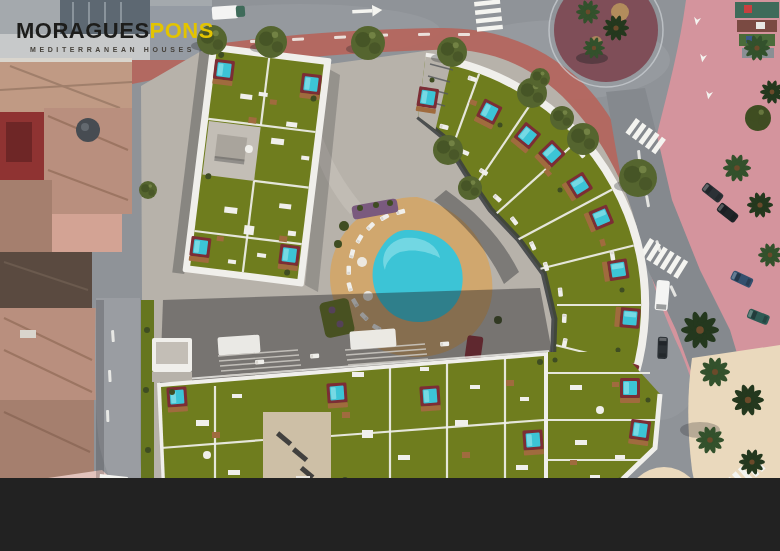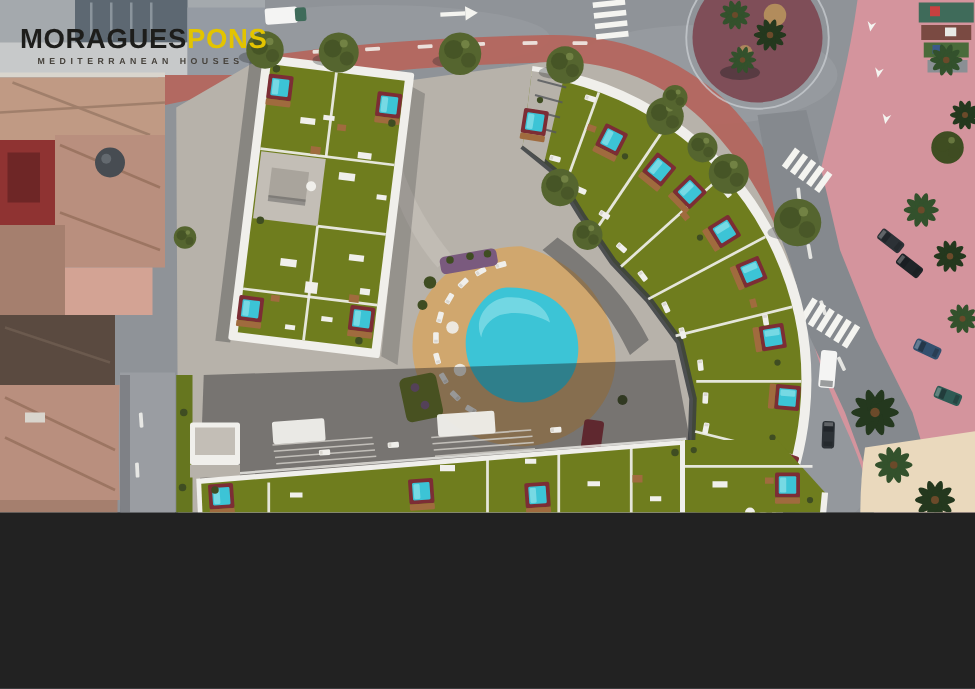--- a/index.html
+++ b/index.html
@@ -1,16 +1,16 @@
 <!DOCTYPE html>
 <html style="--asphalt: #8f9398; --asphalt_dark: #85898e; --street_light: #9a9da2; --marking_white: #f4f4f0; --promenade_pink: #d4949d; --plaza_pink_light: #e2c3bc; --sidewalk_brick: #b5655c; --sand: #ead9bd; --sand_patch: #bf9c5e; --roundabout_center: #7f4e58; --podium: #b7b2aa; --podium_light: #c3beb6; --parapet: #f0efeb; --facade_dark: #3a3d41; --lawn: #6f7d1e; --lawn_dark: #55641a; --hedge: #66761f; --pool_water: #3cc4d6; --pool_light: #8fe2ea; --pool_frame: #7c2d35; --deck_wood: #a06b3e; --deck_tan: #d0a76e; --core_beige: #cdbfa6; --tree_olive: #55652f; --tree_olive_dark: #3f4d22; --palm: #33512c; --palm_dark: #24381e; --trunk: #6b4a2a; --old_roof_a: #c09a84; --old_roof_b: #b98f7e; --old_roof_c: #a57f6e; --old_roof_red: #8f3332; --old_roof_dark: #5a4a40; --old_roof_deep: #4e4239; --old_patio_pink: #d3a394; --old_white: #d9d5cd; --shadow: #1e2024; --car_white: #f4f4f3; --car_gray: #9aa0a3; --car_dark: #2c3136; --car_red: #c22127; --car_blue: #33506e; --car_teal: #2e6e64; --planter_mauve: #7a5a7e; --planter_red: #8e3038; --photo_gray: #a4a9ad; --photo_dark: #5d6872; --photo_light: #c7c9ca; --stall_green: #3f6b5a; --stall_red: #7a4a42; --logo_black: #1d1d1b; --logo_gold: #e3c400; --logo_tagline: #46423c;"><head>
 <meta charset="utf-8">
 <style>
   html,body{margin:0;padding:0;background:#222;}
-  .stage{position:relative;width:780px;height:410px;overflow:hidden;
+  .stage{position:relative;width:780px;height:478px;overflow:hidden;
          font-family:"Liberation Sans",sans-serif;background:var(--asphalt,#8f9398);}
   .stage svg{position:absolute;inset:0;display:block;}
 
   
   .f-asphalt{fill:var(--asphalt)} .f-asphalt_dark{fill:var(--asphalt_dark)}
   .f-pink{fill:var(--promenade_pink)} .f-pinklight{fill:var(--plaza_pink_light)}
   .f-brick{fill:var(--sidewalk_brick)} .f-sand{fill:var(--sand)}
   .f-rab{fill:var(--roundabout_center)} .f-sandpatch{fill:var(--sand_patch)}
   .f-podium{fill:var(--podium)} .f-podiuml{fill:var(--podium_light)}
   .f-parapet{fill:var(--parapet)} .s-parapet{stroke:var(--parapet)} .s-facade{stroke:var(--facade_dark)}

